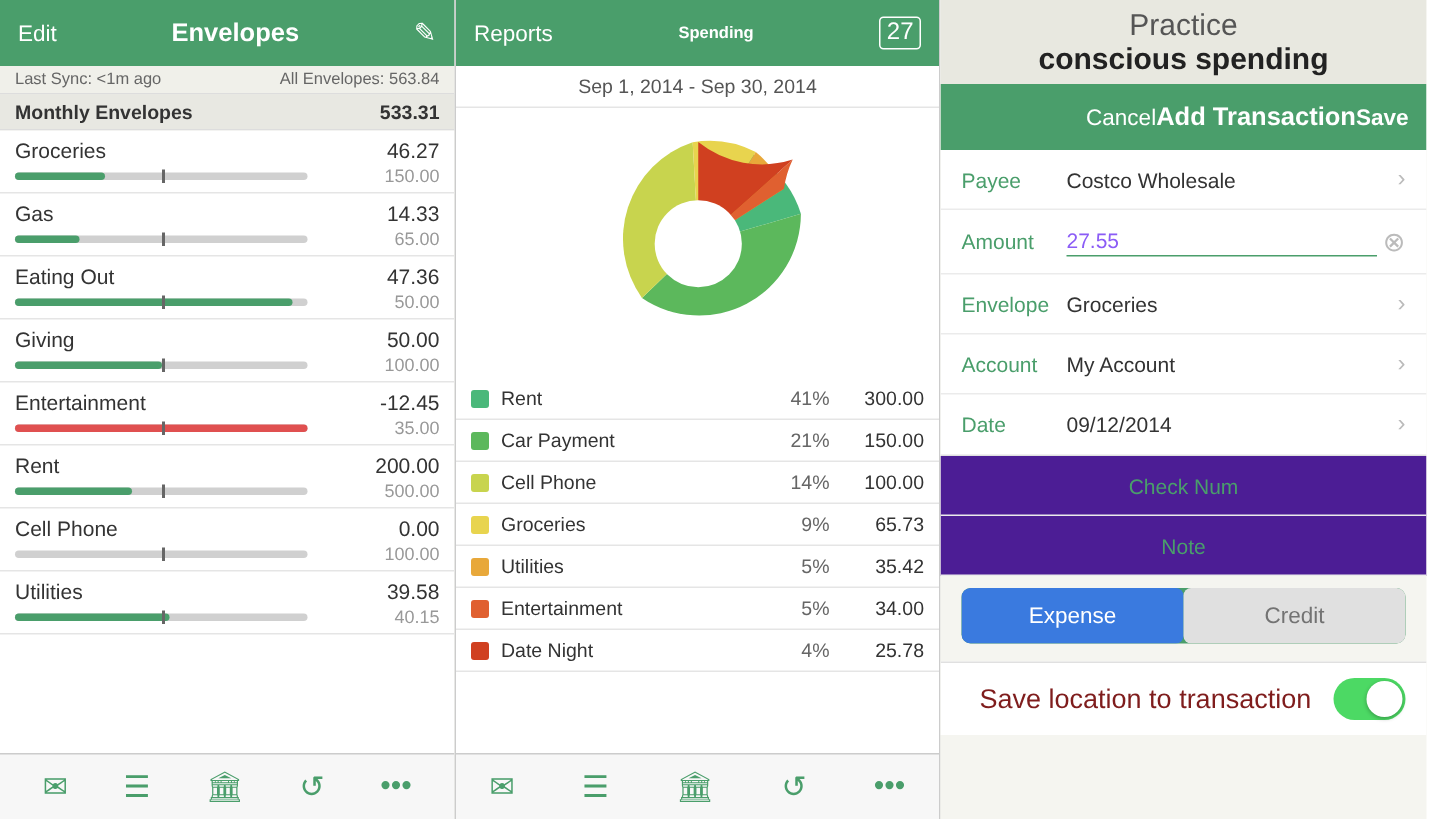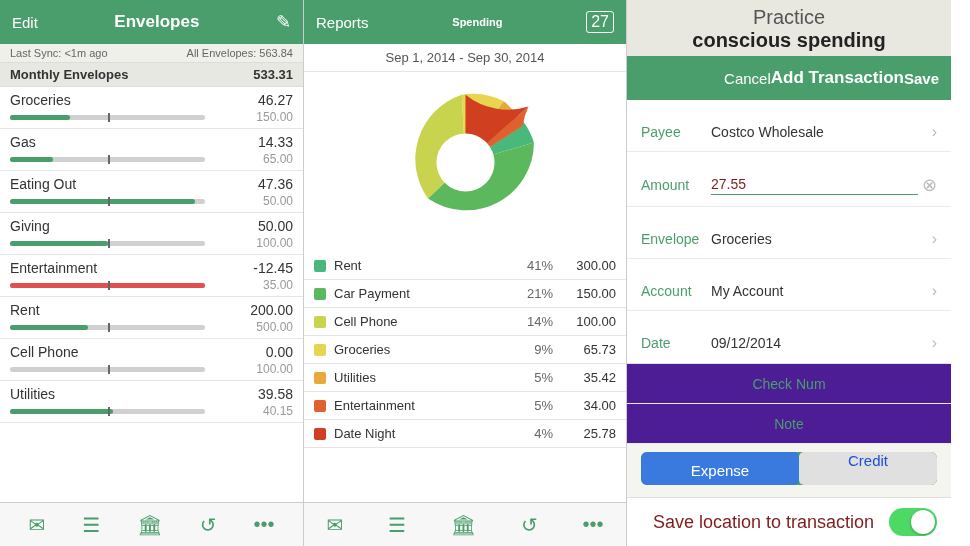--- a/index.html
+++ b/index.html
@@ -287,21 +287,20 @@
     .form-section {
       background: #fff;
       border-bottom: 1px solid #e0e0e0;
     }
     .form-row {
       display: flex;
       align-items: center;
       padding: 10px 14px;
       border-bottom: 1px solid #ebebeb;
       min-height: 40px;
-      margin-top: 12px;
     }
     .form-row:last-child {
       border-bottom: none;
     }
     .form-label {
       color: #4a9e6b;
       font-size: 14px;
       min-width: 70px;
     }
     .form-value {
@@ -314,21 +313,21 @@
       font-size: 16px;
     }
     .form-clear {
       color: #bbb;
       font-size: 18px;
       margin-left: 4px;
     }
     .form-amount-value {
       flex: 1;
       font-size: 14px;
-      color: #7f1d1d;
+      color: #8b5cf6;
       border-bottom: 1px solid #4a9e6b;
       padding-bottom: 2px;
     }
     .secondary-row {
       display: flex;
       align-items: center;
       padding: 10px 14px;
       border-bottom: 1px solid #ebebeb;
       background: #4c1d95;
       min-height: 40px;
@@ -351,23 +350,24 @@
       padding: 10px;
       text-align: center;
       background: #3a7adf;
       color: white;
       font-size: 15px;
       font-weight: 500;
       border-radius: 5px;
     }
     .toggle-credit {
       flex: 1;
+      padding: 10px;
       text-align: center;
       background: #e0e0e0;
-      color: #1d4ed8;
+      color: #737373;
       font-size: 15px;
       font-weight: 400;
       border-radius: 5px;
     }
     .save-location-row {
       display: flex;
       align-items: center;
       justify-content: space-between;
       padding: 10px 14px;
       background: #fff;

